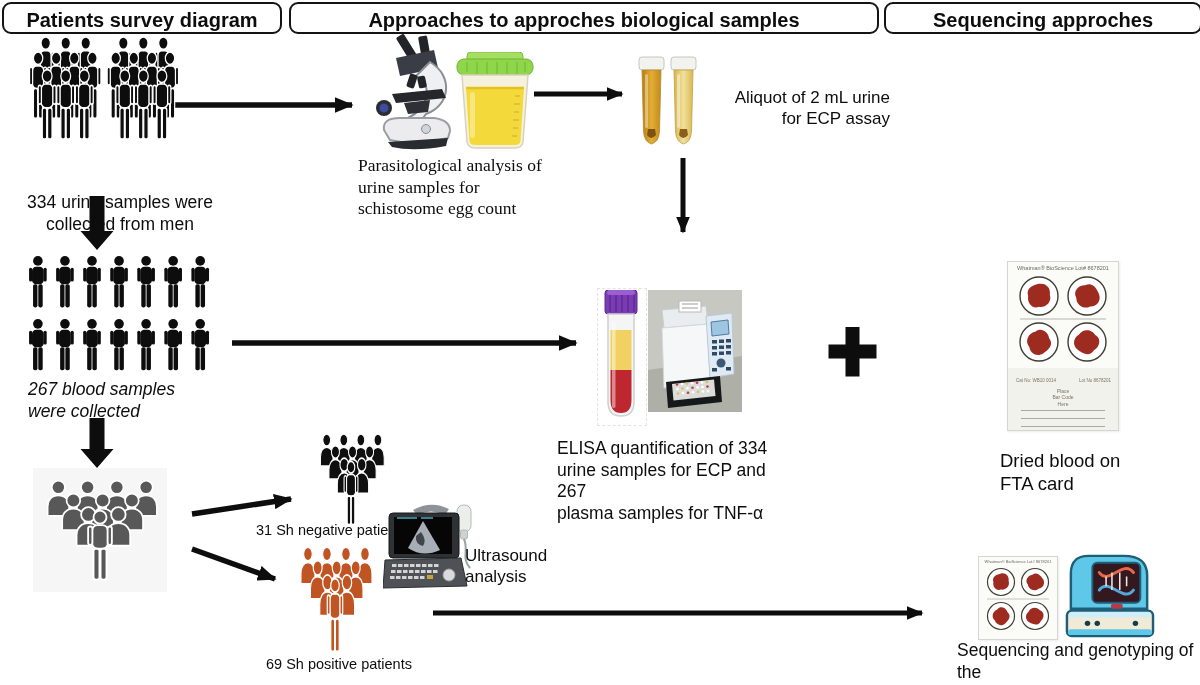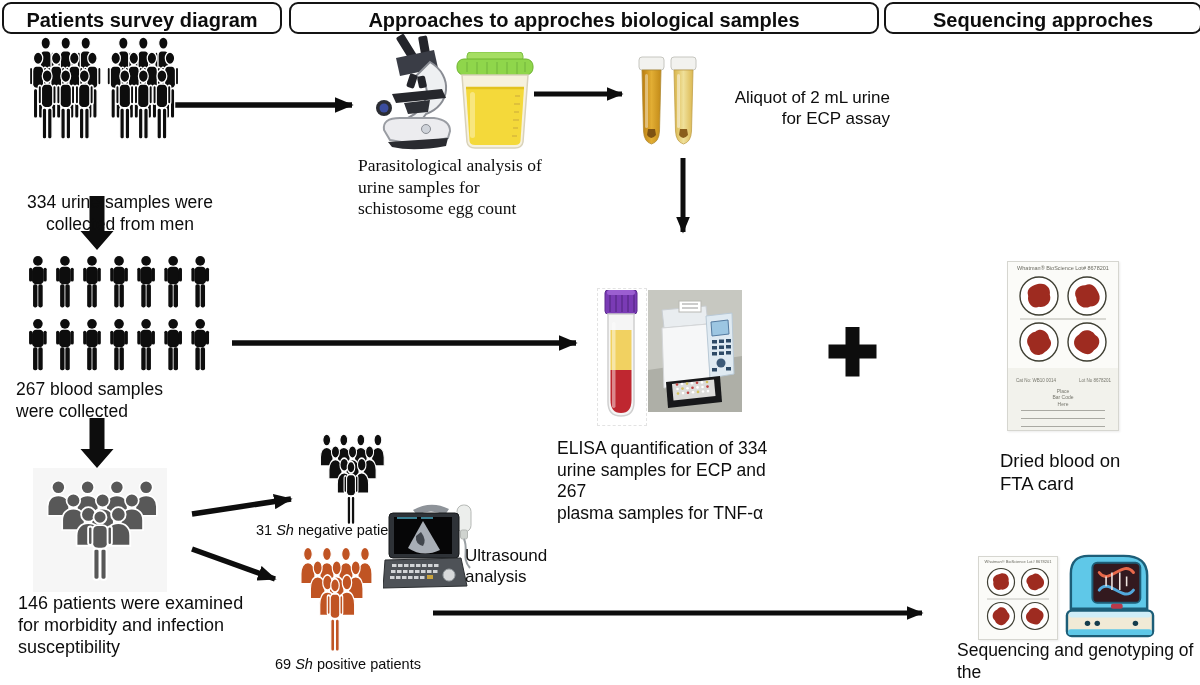--- a/index.html
+++ b/index.html
@@ -4,21 +4,21 @@
 <style>
   html,body{margin:0;padding:0;background:#fff;}
   .canvas{position:relative;width:1200px;height:685px;background:#fff;overflow:hidden;
           font-family:"Liberation Sans",sans-serif;color:#111;}
   .abs{position:absolute;}
   .hdr{border:2px solid #141414;border-radius:9px;background:#fff;display:flex;
        align-items:flex-end;justify-content:center;font-size:20px;color:#0d0d0d;font-weight:bold;}
   .cap{font-size:17.5px;line-height:1.23;white-space:pre-line;color:#0d0d0d;}
   .cap-c{text-align:center;}
   .cap-s{font-size:14.5px;white-space:nowrap;color:#0d0d0d;}
-  .it{font-style:italic;}
+  .it{}
   .photo-border{border:1px dashed #e3e3e3;}
   .fta{background:#fbfbf8;border:1px solid #d6d6d0;box-shadow:1px 1px 2px rgba(0,0,0,.08);}
   .fta-hdr{font-size:5.5px;color:#6a6a60;text-align:center;white-space:nowrap;overflow:hidden;}
   .fta-micro{font-size:4.5px;color:#77776d;white-space:nowrap;}
   .fta-bar{font-size:5px;color:#77776d;text-align:center;white-space:pre-line;line-height:1.25;}
   .fta-line{border-top:1px solid #a9a9a2;position:absolute;left:12%;width:76%;}
   .fta-low{position:absolute;left:0;right:0;bottom:0;background:#f2f2ec;}
   svg{display:block;}
 </style>
 </head>
@@ -111,43 +111,40 @@
       <use href="#sym-man" x="137.5" y="0" width="21" height="56"></use>
     <use href="#sym-man" x="165" y="0" width="21" height="56"></use>
     <use href="#sym-man" x="0" y="64" width="21" height="56"></use>
       <use href="#sym-man" x="27.5" y="64" width="21" height="56"></use>
     <use href="#sym-man" x="55" y="64" width="21" height="56"></use>
       <use href="#sym-man" x="82.5" y="64" width="21" height="56"></use>
     <use href="#sym-man" x="110" y="64" width="21" height="56"></use>
       <use href="#sym-man" x="137.5" y="64" width="21" height="56"></use>
     <use href="#sym-man" x="165" y="64" width="21" height="56"></use>
   </svg>
-  <div class="abs cap" style="left:16px;top:379px;width:200px;">267 blood  samples
+  <div class="abs cap" style="left:28px;top:379px;width:200px;font-style:italic;">267 blood  samples
 were collected</div>
 
   <div class="abs" style="left:33px;top:468px;width:134px;height:124px;background:#f6f6f6;">
     <svg style="margin:6px 0 0 7px" width="120" height="112" viewBox="0 0 160 134">
       <use href="#sym-crowd" fill="#585858"></use>
     </svg>
   </div>
-  <div class="abs cap" style="left:18px;top:592px;width:240px;font-size:18px;">146 patients were examined
-for morbidity and  infection
-susceptibility</div>
 
   <svg class="abs" style="left:316px;top:433px;" width="70" height="92" viewBox="0 0 160 134" preserveAspectRatio="none">
     <use href="#sym-crowd" fill="#0f0f0f"></use>
   </svg>
   <div class="abs cap-s" style="left:256px;top:522px;">
     <span>31 </span><span class="it">Sh</span><span> negative  patients</span>
   </div>
 
   <svg class="abs" style="left:296px;top:546px;" width="78" height="106" viewBox="0 0 160 134" preserveAspectRatio="none">
     <use href="#sym-crowd" fill="#c05423"></use>
   </svg>
-  <div class="abs cap-s" style="left:275px;top:656px;">
+  <div class="abs cap-s" style="left:266px;top:656px;">
     <span>69 </span><span class="it">Sh</span><span> positive  patients</span>
   </div>
 
   <svg class="abs" style="left:368px;top:34px;" width="97" height="120" viewBox="0 0 97 120">
     <rect x="34" y="0" width="9" height="26" rx="2" fill="#23242a" transform="rotate(-32 38 13)"></rect>
     <rect x="52" y="2" width="9" height="25" rx="2" fill="#23242a" transform="rotate(-10 56 14)"></rect>
     <path d="M28 24 L66 16 L70 34 L32 42 Z" fill="#3a3d46"></path>
     <path d="M62 28 C86 42 82 72 58 80 L52 88 L40 84 C60 74 66 52 48 42 Z" fill="#eef0f2" stroke="#8a8d94" stroke-width="2"></path>
     <rect x="40" y="40" width="8" height="14" rx="2" fill="#23242a" transform="rotate(18 44 47)"></rect>
     <rect x="50" y="42" width="8" height="12" rx="2" fill="#23242a" transform="rotate(-12 54 48)"></rect>

